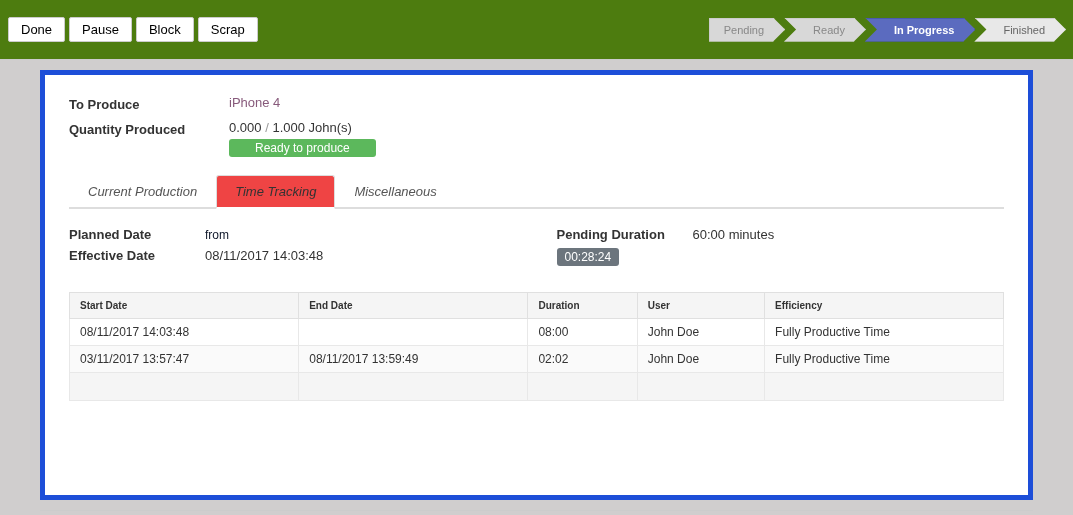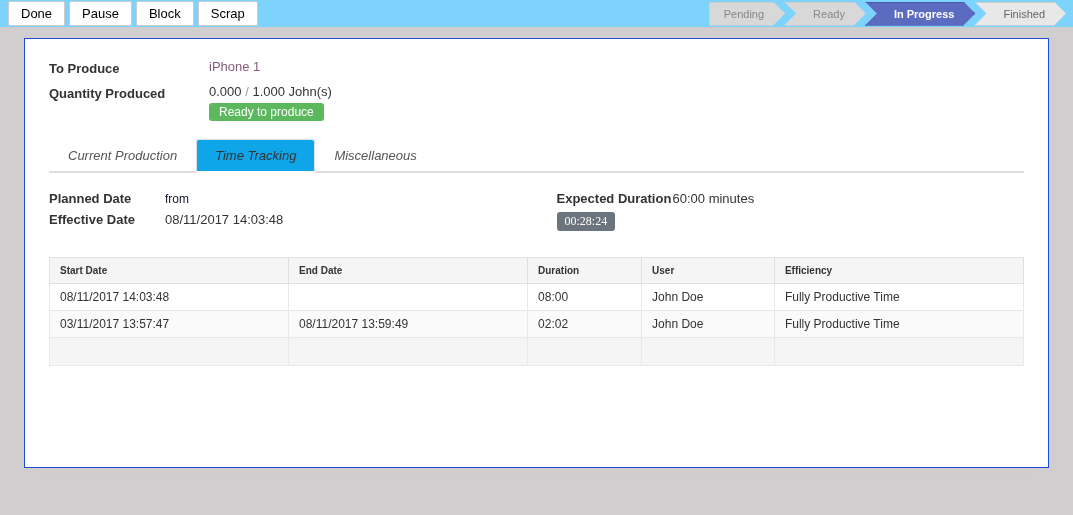--- a/index.html
+++ b/index.html
@@ -7,23 +7,23 @@
       font-family: Arial, sans-serif;
       font-size: 13px;
       background: #d0cece;
       color: #333;
     }
 
     
     .toolbar {
       display: flex;
       align-items: center;
-      background: #7dd3fc;
+      background: #4d7c0f;
       border-bottom: 1px solid #ccc;
-      padding: 1px 8px;
+      padding: 17px 8px;
       gap: 4px;
     }
     .toolbar-btn {
       padding: 4px 12px;
       border: 1px solid #ccc;
       background: #fff;
       cursor: pointer;
       font-size: 13px;
       border-radius: 2px;
     }
@@ -54,23 +54,23 @@
       border-color: #4a5aae;
       font-weight: bold;
     }
     .pipeline-item.done-state {
       background: #d8d8d8;
       color: #888;
     }
 
     
     .main-content {
-      margin: 10px 24px;
+      margin: 10px 40px;
       background: #fff;
-      border: 1px solid #1d4ed8;
+      border: 5px solid #1d4ed8;
       padding: 20px 24px 30px 24px;
       min-height: 430px;
     }
 
     
     .field-row {
       display: flex;
       align-items: flex-start;
       margin-bottom: 8px;
     }
@@ -87,21 +87,21 @@
       color: #875a7b;
       text-decoration: none;
     }
     .qty-text {
       color: #999;
     }
     .ready-badge {
       display: inline-block;
       background: #5cb85c;
       color: #fff;
-      padding: 2px 10px;
+      padding: 2px 26px;
       border-radius: 3px;
       font-size: 12px;
       margin-top: 4px;
     }
 
     
     .tabs {
       display: flex;
       border-bottom: 2px solid #ddd;
       margin: 18px 0 18px 0;
@@ -115,59 +115,59 @@
       font-size: 13px;
       margin-bottom: -2px;
       border-radius: 3px 3px 0 0;
       font-style: italic;
     }
     .tab.active {
       border: 1px solid #ddd;
       border-bottom: 2px solid #fff;
       color: #333;
       font-weight: normal;
-      background: #0ea5e9;
+      background: #ef4444;
     }
 
     
     .time-section {
       display: flex;
       gap: 40px;
       margin-bottom: 20px;
     }
     .time-left {
       flex: 1;
     }
     .time-right {
       flex: 1;
     }
     .time-field-row {
       display: flex;
       margin-bottom: 6px;
     }
     .time-label {
       font-weight: bold;
-      width: 116px;
+      width: 136px;
       flex-shrink: 0;
     }
     .time-value {
       color: #333;
     }
     .time-sub {
       color: #0f172a;
       font-size: 12px;
     }
     .duration-badge {
       display: inline-block;
       background: #6c757d;
       color: #fff;
       padding: 2px 8px;
       border-radius: 3px;
       font-size: 12px;
-      font-family: Liberation Serif, serif;
+      font-family: Liberation Sans, sans-serif;
     }
 
     
     .tracking-table {
       width: 100%;
       border-collapse: collapse;
       margin-top: 8px;
     }
     .tracking-table th {
       background: #f5f5f5;
@@ -216,21 +216,21 @@
     <div class="pipeline-item active">In Progress</div>
     <div class="pipeline-item">Finished</div>
   </div>
 </div>
 
 <div class="main-content">
 
   <div class="field-row">
     <div class="field-label">To Produce</div>
     <div class="field-value">
-      <a class="field-link">iPhone 1</a>
+      <a class="field-link">iPhone 4</a>
     </div>
   </div>
   <div class="field-row">
     <div class="field-label">Quantity Produced</div>
     <div class="field-value">
       <span>0.000</span>
       <span class="qty-text"> / </span>
       <span>1.000</span>
       <span class="qty-text"> </span>
       <span>John(s)</span>
@@ -253,21 +253,21 @@
           <span class="time-sub">from</span>
         </div>
       </div>
       <div class="time-field-row">
         <div class="time-label">Effective Date</div>
         <div class="time-value">08/11/2017 14:03:48</div>
       </div>
     </div>
     <div class="time-right">
       <div class="time-field-row">
-        <div class="time-label">Expected Duration</div>
+        <div class="time-label">Pending Duration</div>
         <div class="time-value">60:00 minutes</div>
       </div>
       <div class="time-field-row">
         <div class="time-value">
           <span class="duration-badge">00:28:24</span>
         </div>
       </div>
     </div>
   </div>
 

